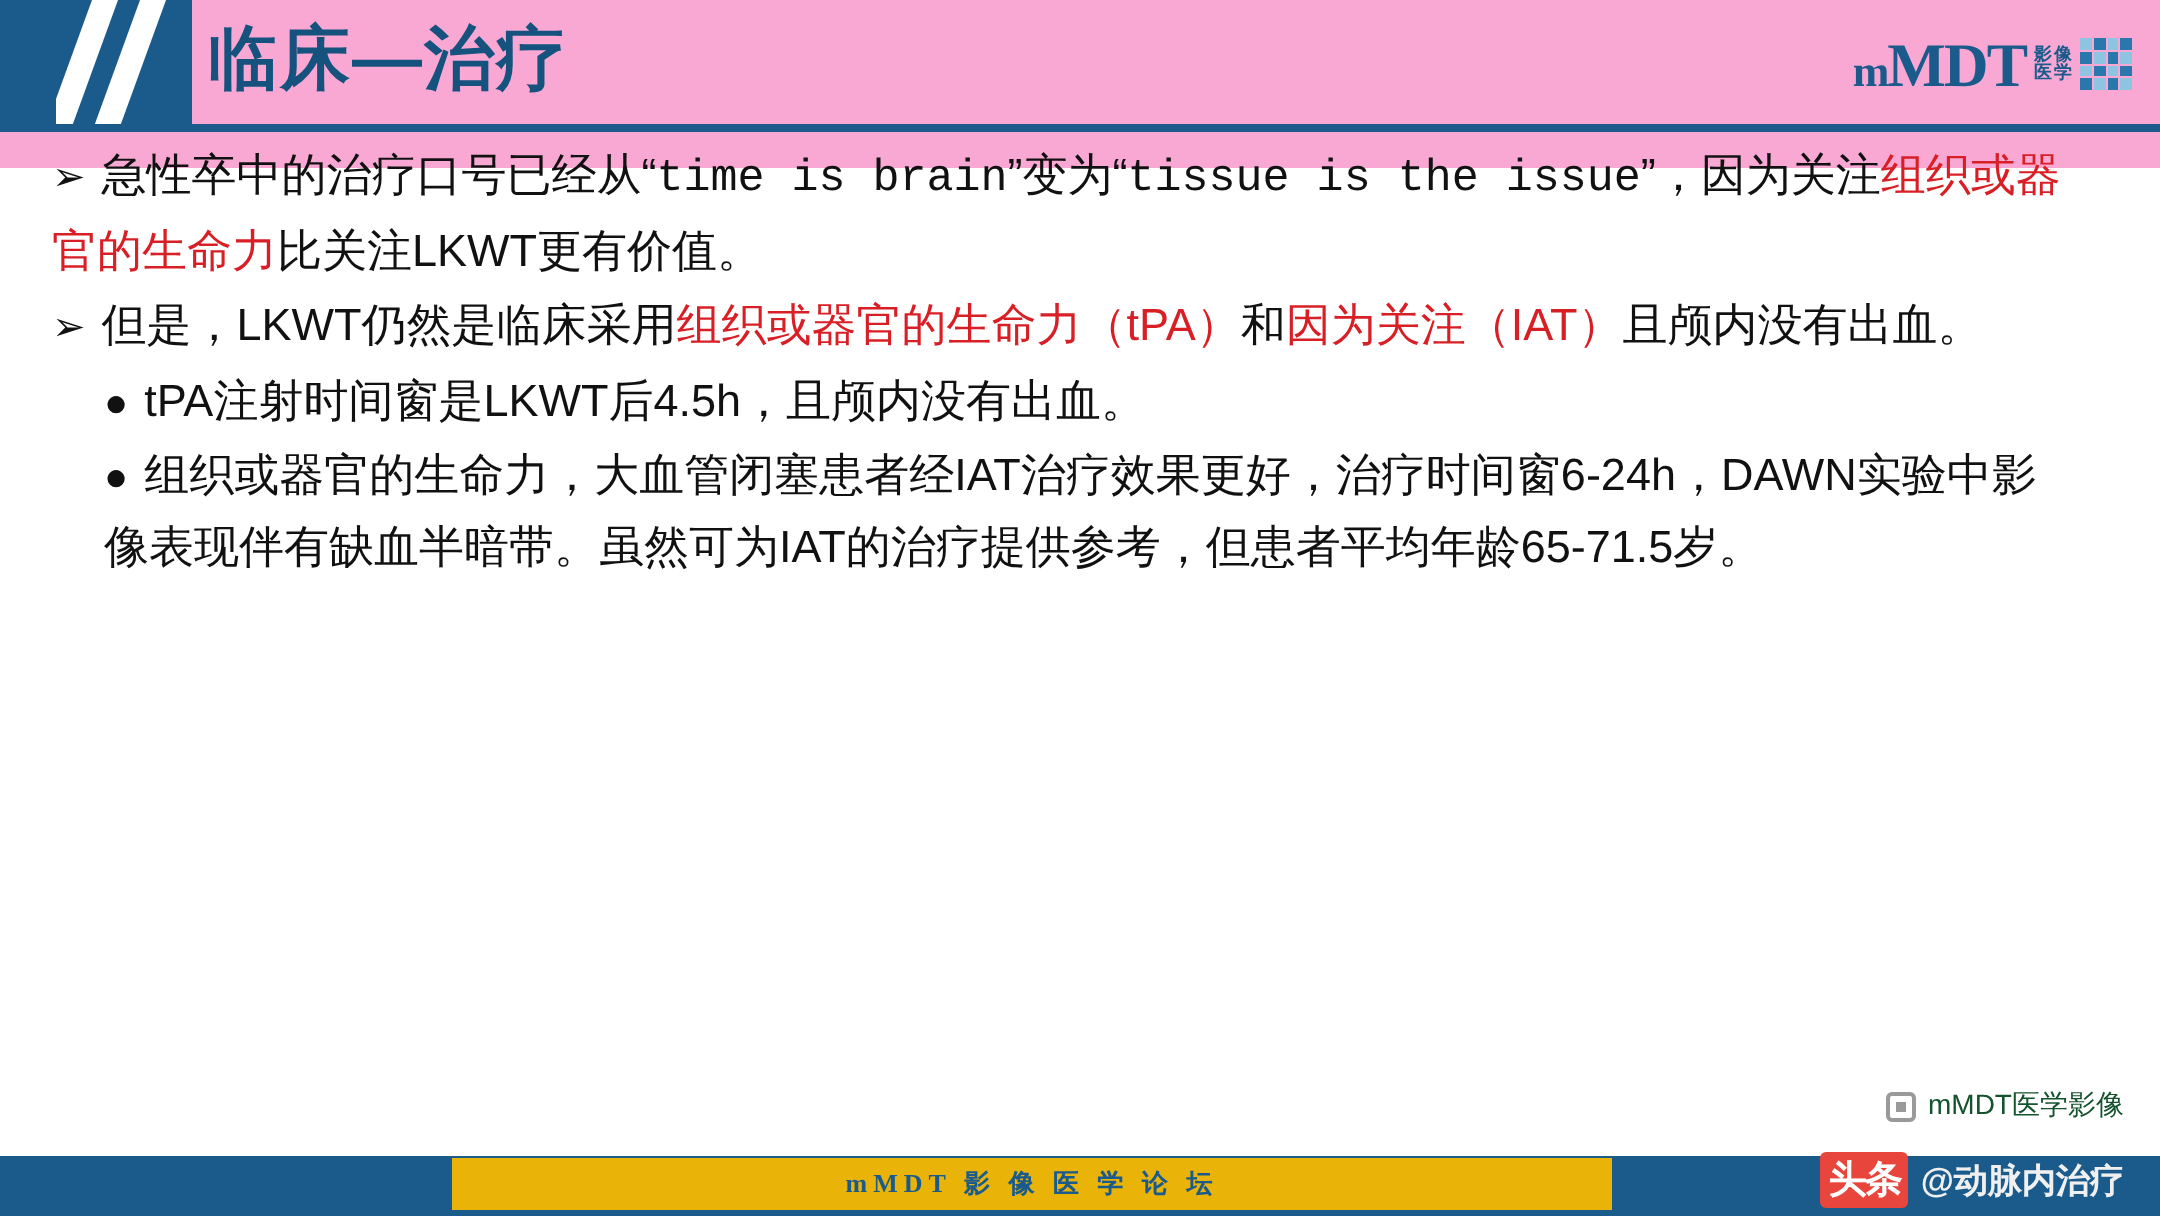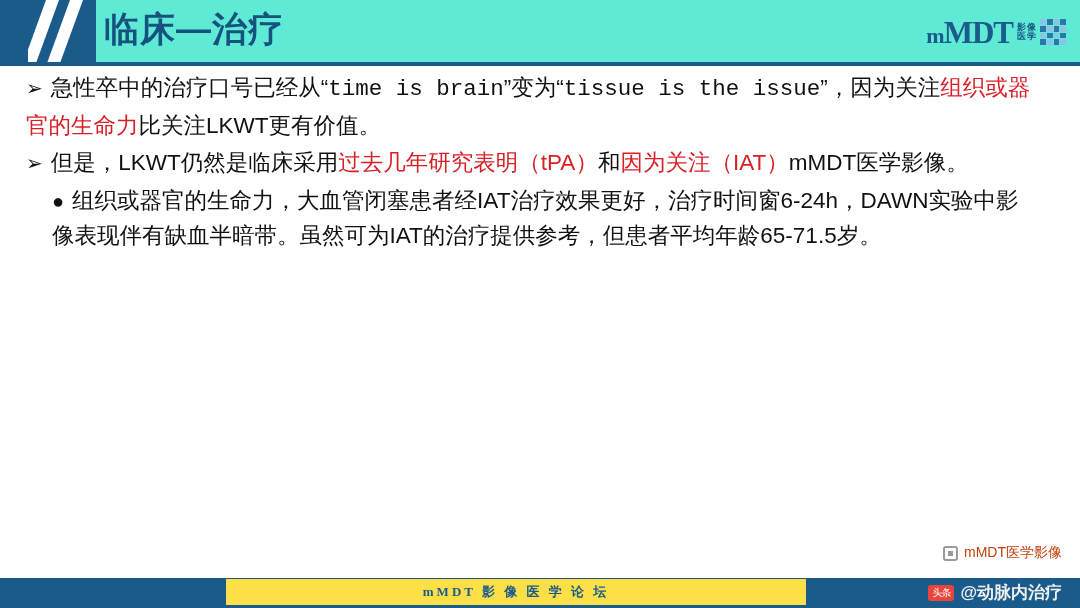--- a/index.html
+++ b/index.html
@@ -19,22 +19,22 @@
     height: 608px;
     background: #ffffff;
     box-sizing: border-box;
   }
 
   
   .header {
     position: absolute;
     left: 0; top: 0;
     width: 1080px;
-    height: 66px;
-    background: #5eead4;
+    height: 84px;
+    background: #f9a8d4;
   }
   .header-blue-block {
     position: absolute;
     left: 0; top: 0;
     width: 96px;
     height: 62px;
     background: #1a5b8c;
   }
   .header-slashes {
     position: absolute;
@@ -153,21 +153,21 @@
     width: 1080px;
     height: 30px;
     background: #1a5b8c;
   }
   .footer-center {
     position: absolute;
     left: 225px;
     bottom: 2px;
     width: 580px;
     height: 26px;
-    background: #fde047;
+    background: #eab308;
     border: 1px solid #1a5b8c;
     display: flex;
     align-items: center;
     justify-content: center;
   }
   .footer-center span {
     font-size: 13px;
     color: #1a5b8c;
     font-weight: bold;
     letter-spacing: 3px;
@@ -175,21 +175,21 @@
   }
 
   
   .wm-top {
     position: absolute;
     right: 18px;
     bottom: 46px;
     display: flex;
     align-items: center;
     font-size: 14px;
-    color: #c2410c;
+    color: #14532d;
   }
   .wm-qr {
     width: 15px;
     height: 15px;
     border: 2px solid #9a9a9a;
     border-radius: 3px;
     margin-right: 6px;
     position: relative;
     box-sizing: border-box;
   }
@@ -206,22 +206,22 @@
     bottom: 4px;
     display: flex;
     align-items: center;
     font-size: 17px;
     color: #f0f0f0;
     font-weight: bold;
   }
   .wm-badge {
     background: #e8453c;
     color: #ffffff;
-    font-size: 10px;
-    font-weight: normal;
+    font-size: 19px;
+    font-weight: bold;
     border-radius: 3px;
     padding: 1px 4px;
     margin-right: 6px;
     letter-spacing: -1px;
   }
 </style>
 </head>
 <body>
 
 <div class="slide">
@@ -259,21 +259,22 @@
           <i class="lt"></i>
           <i></i>
           <i class="lt"></i>
       </div>
     </div>
   </div>
 
   <div class="content">
     <div id="paragraphs">
         <div class="para"><span class="marker">➢</span><span>急性卒中的治疗口号已经从“</span><span class="mono">time is brain</span><span>”变为“</span><span class="mono">tissue is the issue</span><span>”，因为关注</span><span class="red">组织或器官的生命力</span><span>比关注LKWT更有价值。</span></div>
-        <div class="para"><span class="marker">➢</span><span>但是，LKWT仍然是临床采用</span><span class="red">过去几年研究表明（tPA）</span><span>和</span><span class="red">因为关注（IAT）</span><span>mMDT医学影像。</span></div>
+        <div class="para"><span class="marker">➢</span><span>但是，LKWT仍然是临床采用</span><span class="red">组织或器官的生命力（tPA）</span><span>和</span><span class="red">因为关注（IAT）</span><span>且颅内没有出血。</span></div>
+        <div class="para lvl2"><span class="marker">●</span><span>tPA注射时间窗是LKWT后4.5h，且颅内没有出血。</span></div>
         <div class="para lvl2"><span class="marker">●</span><span>组织或器官的生命力，大血管闭塞患者经IAT治疗效果更好，治疗时间窗6-24h，DAWN实验中影像表现伴有缺血半暗带。虽然可为IAT的治疗提供参考，但患者平均年龄65-71.5岁。</span></div>
       </div>
   </div>
 
   <div class="footer-bar"></div>
   <div class="footer-center">
     <span>mMDT 影 像 医 学 论 坛</span>
   </div>
 
   <div class="wm-top">

